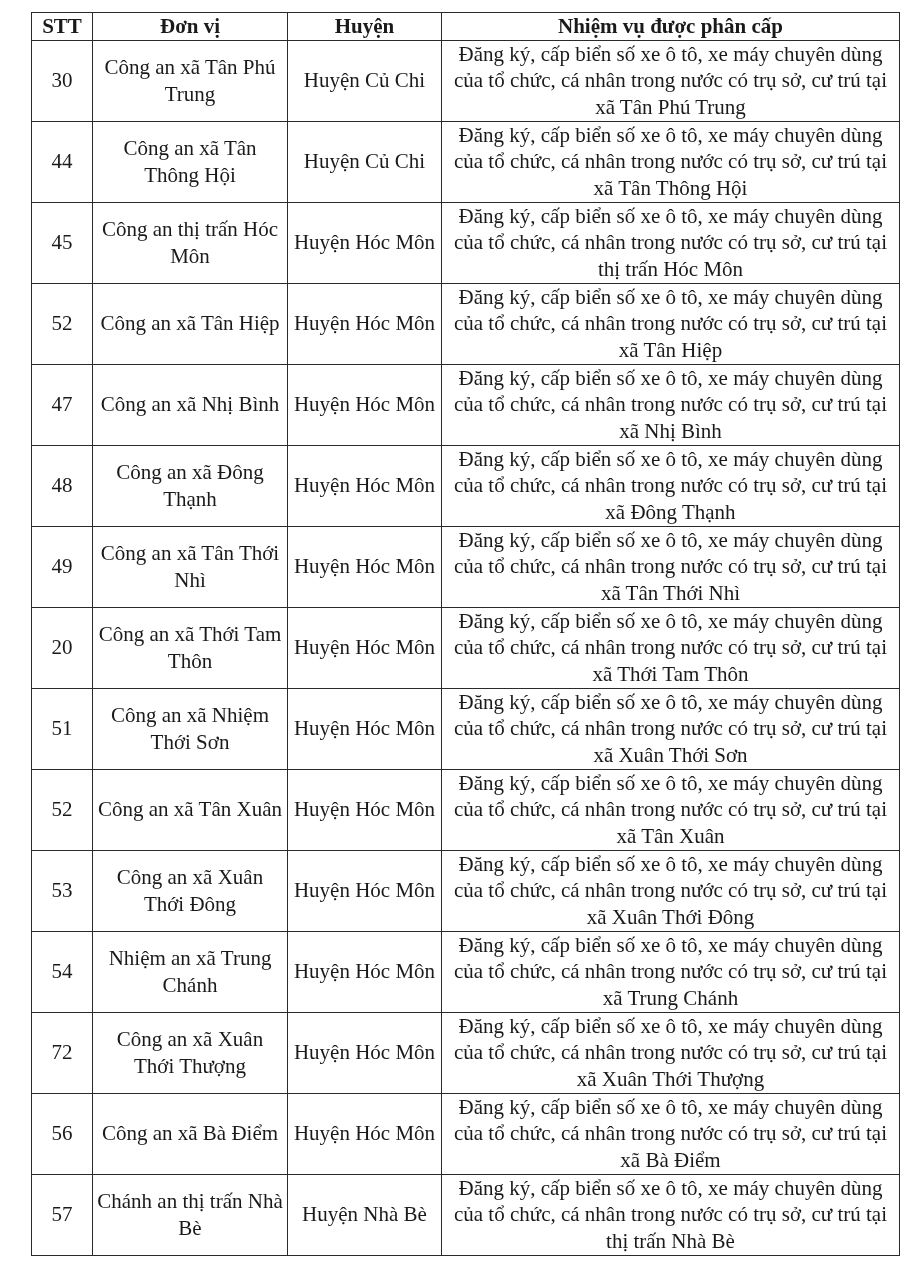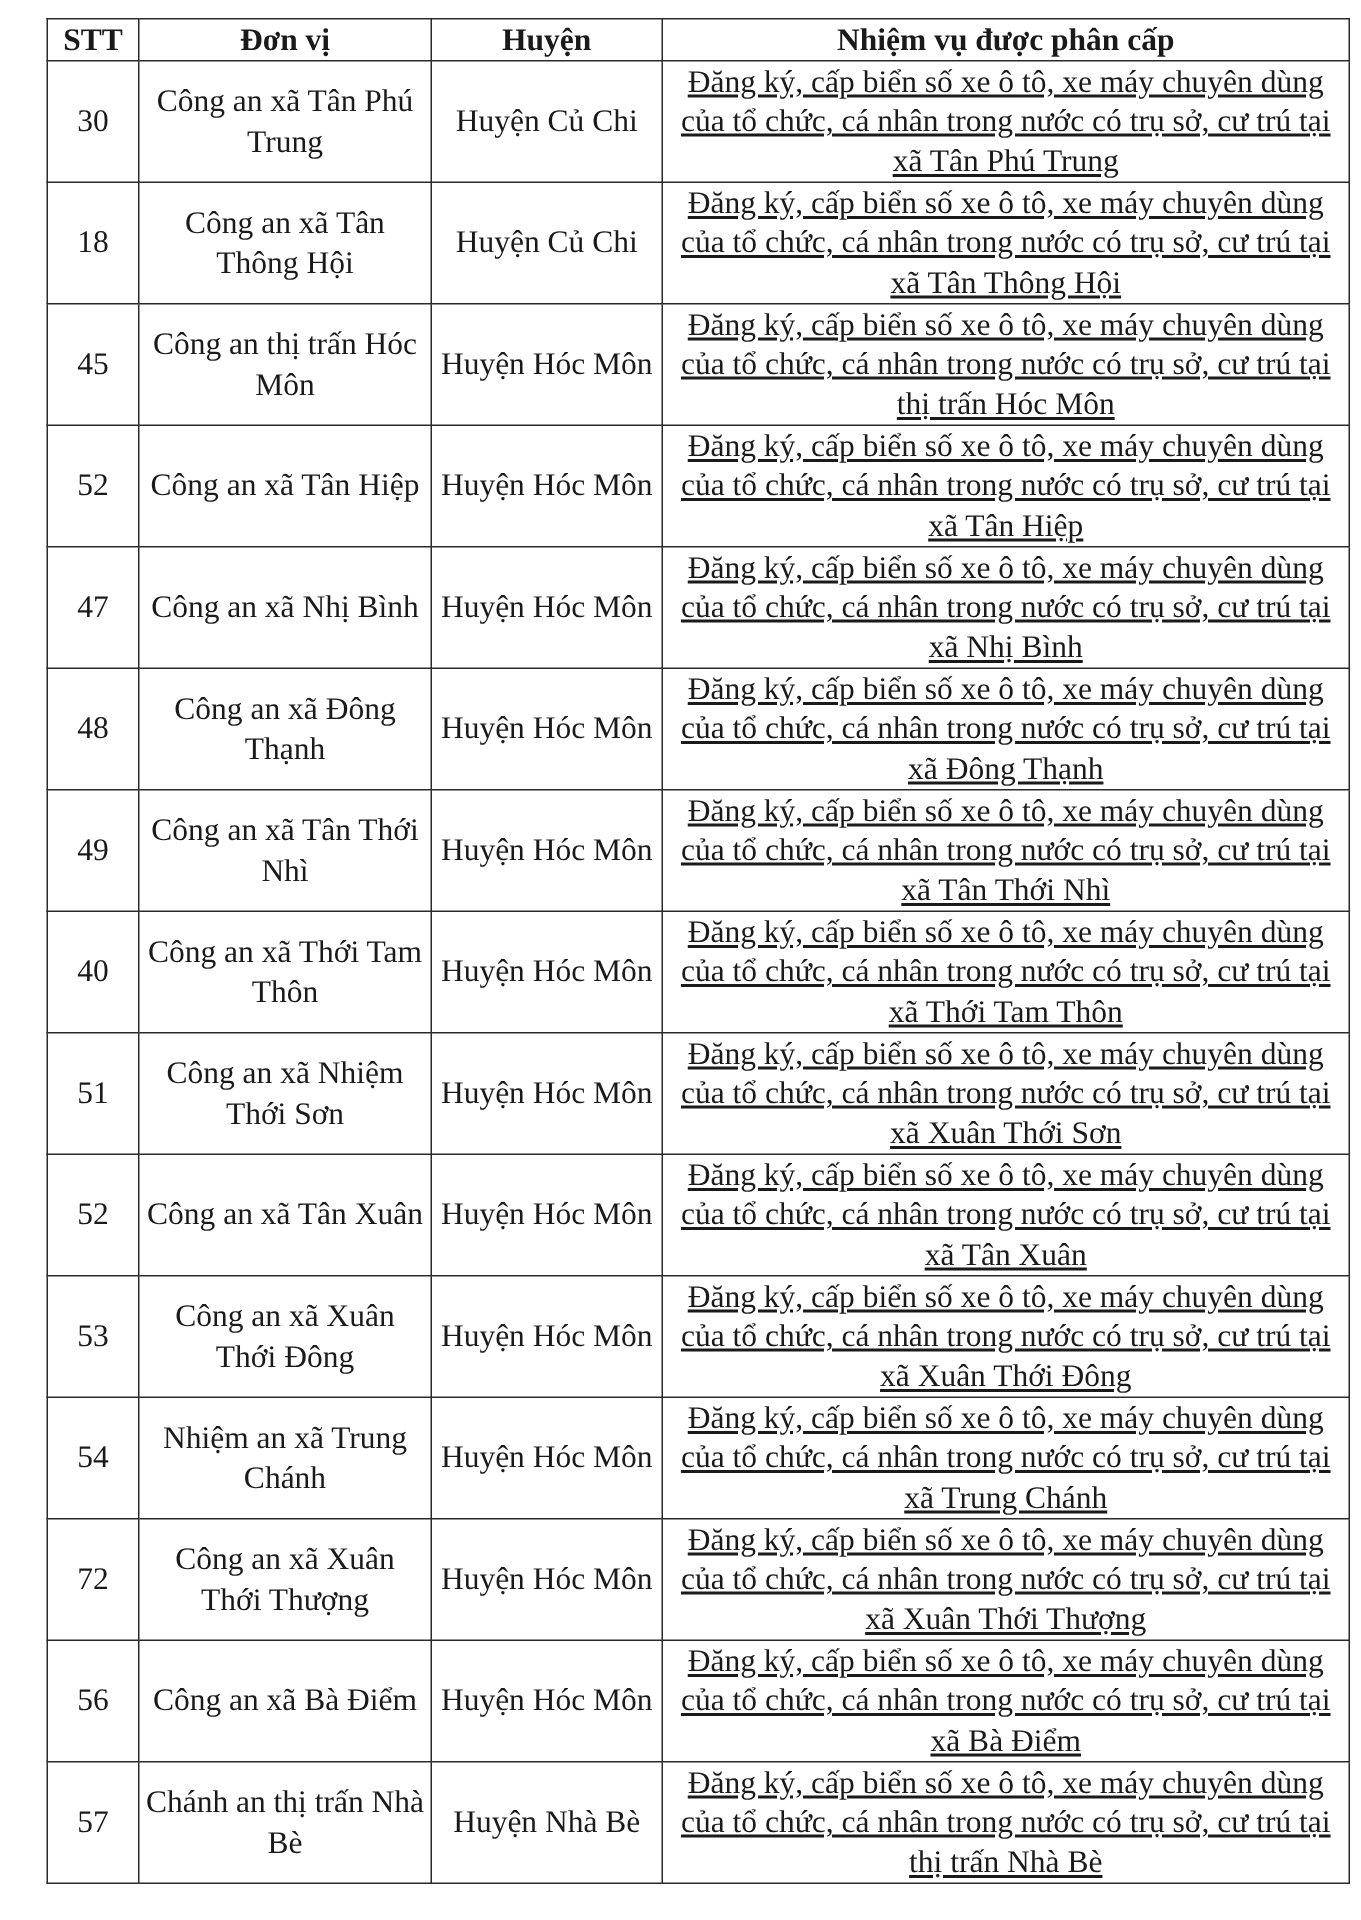--- a/index.html
+++ b/index.html
@@ -36,21 +36,20 @@
       height: 26px;
       padding-top: 0;
       padding-bottom: 0;
     }
     .doc-table td {
       height: 80px;
       font-weight: normal;
     }
     .doc-table td.task {
       padding: 0 6px;
-      text-decoration: underline;
     }
     col.c-stt { width: 61px; }
     col.c-unit { width: 195px; }
     col.c-district { width: 154px; }
     col.c-task { width: 458px; }
   </style>
 </head>
 <body>
 
 <table class="doc-table">
@@ -69,21 +68,21 @@
     </tr>
   </thead>
   <tbody id="table-body">
   <tr>
         <td>30</td>
         <td>Công an xã Tân Phú Trung</td>
         <td>Huyện Củ Chi</td>
         <td class="task">Đăng ký, cấp biển số xe ô tô, xe máy chuyên dùng của tổ chức, cá nhân trong nước có trụ sở, cư trú tại xã Tân Phú Trung</td>
       </tr>
       <tr>
-        <td>18</td>
+        <td>44</td>
         <td>Công an xã Tân Thông Hội</td>
         <td>Huyện Củ Chi</td>
         <td class="task">Đăng ký, cấp biển số xe ô tô, xe máy chuyên dùng của tổ chức, cá nhân trong nước có trụ sở, cư trú tại xã Tân Thông Hội</td>
       </tr>
       <tr>
         <td>45</td>
         <td>Công an thị trấn Hóc Môn</td>
         <td>Huyện Hóc Môn</td>
         <td class="task">Đăng ký, cấp biển số xe ô tô, xe máy chuyên dùng của tổ chức, cá nhân trong nước có trụ sở, cư trú tại thị trấn Hóc Môn</td>
       </tr>
@@ -105,21 +104,21 @@
         <td>Huyện Hóc Môn</td>
         <td class="task">Đăng ký, cấp biển số xe ô tô, xe máy chuyên dùng của tổ chức, cá nhân trong nước có trụ sở, cư trú tại xã Đông Thạnh</td>
       </tr>
       <tr>
         <td>49</td>
         <td>Công an xã Tân Thới Nhì</td>
         <td>Huyện Hóc Môn</td>
         <td class="task">Đăng ký, cấp biển số xe ô tô, xe máy chuyên dùng của tổ chức, cá nhân trong nước có trụ sở, cư trú tại xã Tân Thới Nhì</td>
       </tr>
       <tr>
-        <td>40</td>
+        <td>20</td>
         <td>Công an xã Thới Tam Thôn</td>
         <td>Huyện Hóc Môn</td>
         <td class="task">Đăng ký, cấp biển số xe ô tô, xe máy chuyên dùng của tổ chức, cá nhân trong nước có trụ sở, cư trú tại xã Thới Tam Thôn</td>
       </tr>
       <tr>
         <td>51</td>
         <td>Công an xã Nhiệm Thới Sơn</td>
         <td>Huyện Hóc Môn</td>
         <td class="task">Đăng ký, cấp biển số xe ô tô, xe máy chuyên dùng của tổ chức, cá nhân trong nước có trụ sở, cư trú tại xã Xuân Thới Sơn</td>
       </tr>

